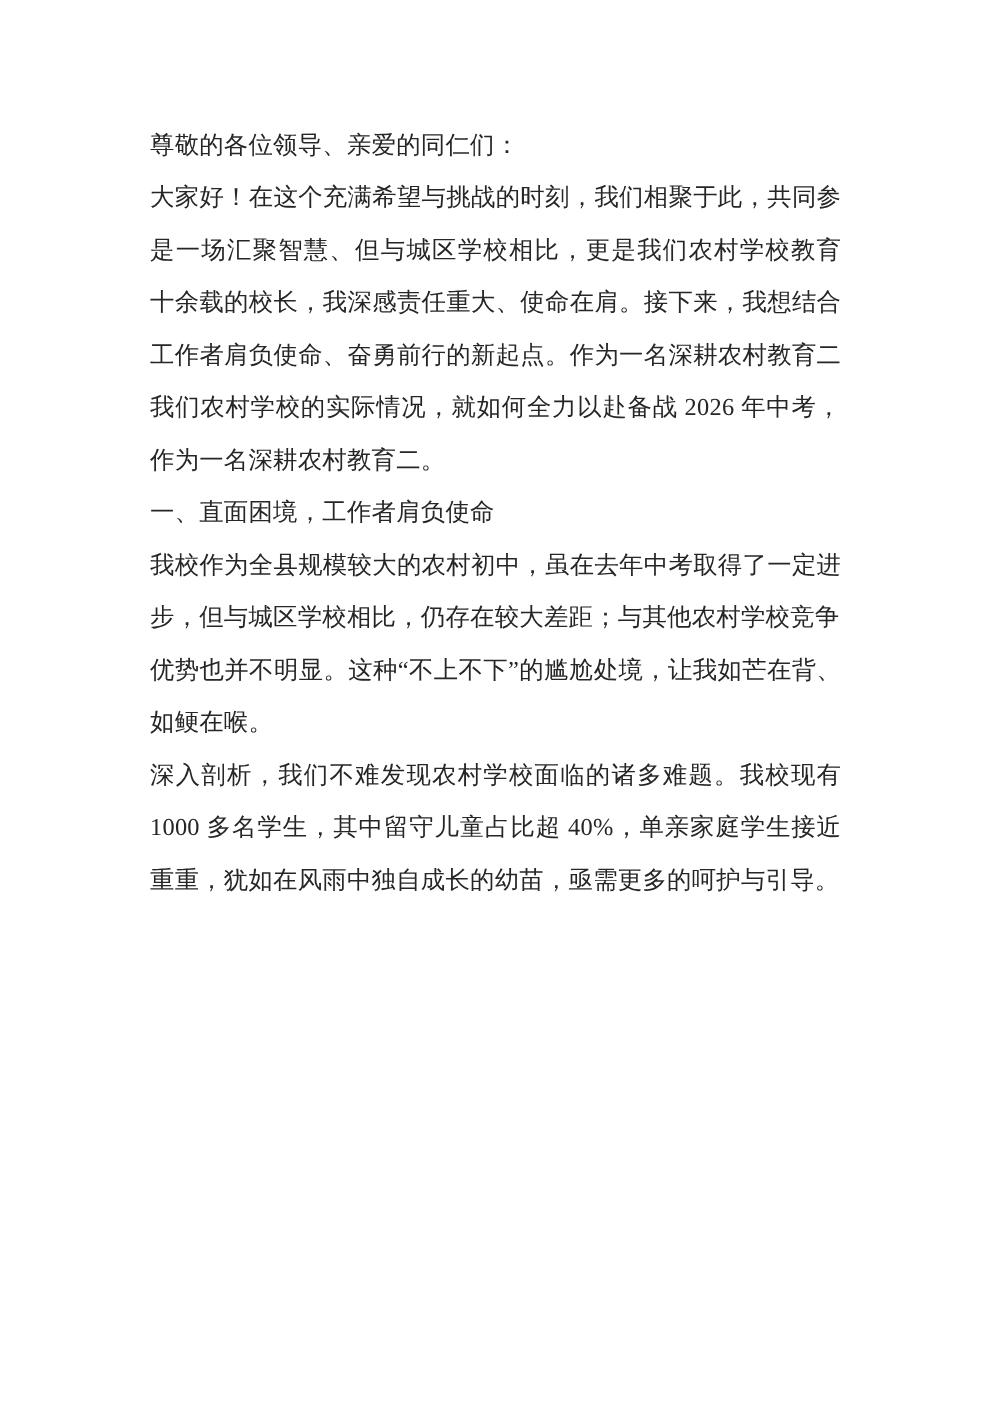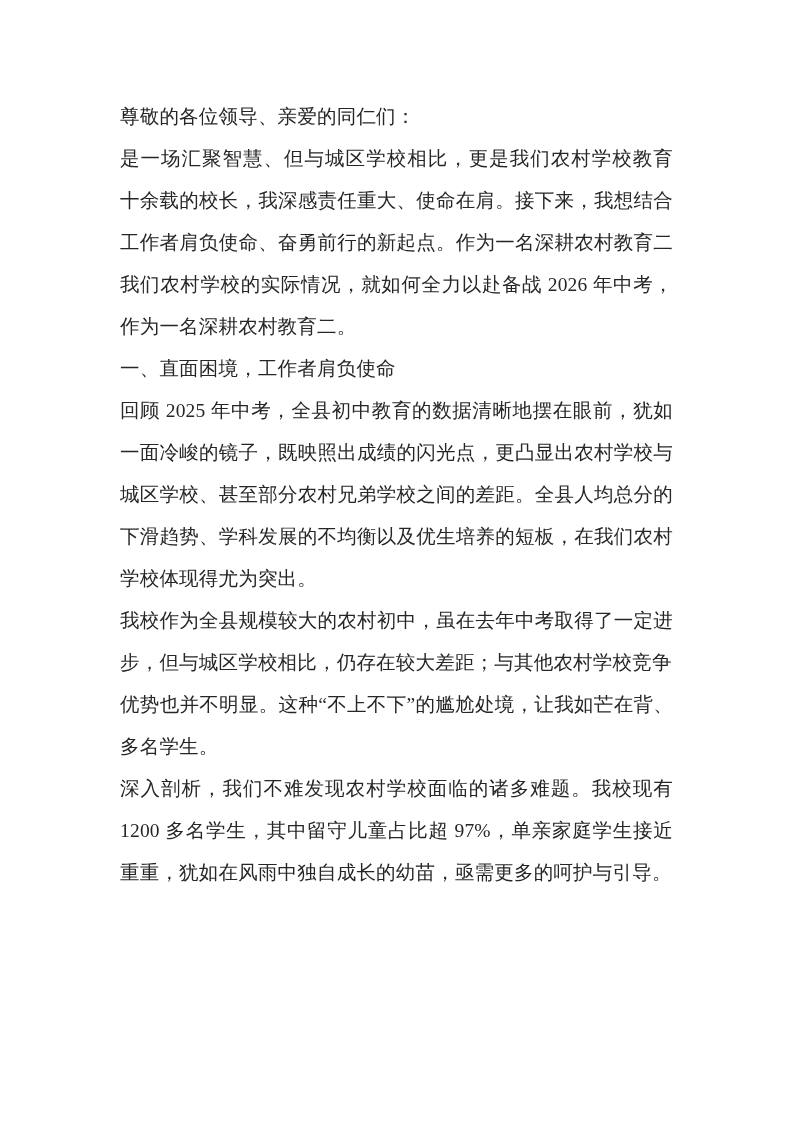--- a/index.html
+++ b/index.html
@@ -47,41 +47,35 @@
 </style>
 </head>
 <body>
 
 <div class="page">
   <div class="doc-body">
       <div class="paragraph salutation">
         <div class="line last">尊敬的各位领导、亲爱的同仁们：</div>
       </div>
       <div class="paragraph body">
+        <div class="line">大家好！在这个充满希望与挑战的时刻，我们相聚于此，共同参</div>
         <div class="line">是一场汇聚智慧、但与城区学校相比，更是我们农村学校教育</div>
         <div class="line">十余载的校长，我深感责任重大、使命在肩。接下来，我想结合</div>
         <div class="line">工作者肩负使命、奋勇前行的新起点。作为一名深耕农村教育二</div>
         <div class="line">我们农村学校的实际情况，就如何全力以赴备战 2026 年中考，</div>
         <div class="line last">作为一名深耕农村教育二。</div>
       </div>
       <div class="paragraph heading">
         <div class="line last">一、直面困境，工作者肩负使命</div>
       </div>
       <div class="paragraph body">
-        <div class="line">回顾 2025 年中考，全县初中教育的数据清晰地摆在眼前，犹如</div>
-        <div class="line">一面冷峻的镜子，既映照出成绩的闪光点，更凸显出农村学校与</div>
-        <div class="line">城区学校、甚至部分农村兄弟学校之间的差距。全县人均总分的</div>
-        <div class="line">下滑趋势、学科发展的不均衡以及优生培养的短板，在我们农村</div>
-        <div class="line last">学校体现得尤为突出。</div>
-      </div>
-      <div class="paragraph body">
         <div class="line">我校作为全县规模较大的农村初中，虽在去年中考取得了一定进</div>
         <div class="line">步，但与城区学校相比，仍存在较大差距；与其他农村学校竞争，</div>
         <div class="line">优势也并不明显。这种“不上不下”的尴尬处境，让我如芒在背、</div>
-        <div class="line last">多名学生。</div>
+        <div class="line last">如鲠在喉。</div>
       </div>
       <div class="paragraph body">
         <div class="line">深入剖析，我们不难发现农村学校面临的诸多难题。我校现有</div>
-        <div class="line">1200 多名学生，其中留守儿童占比超 97%，单亲家庭学生接近</div>
+        <div class="line">1000 多名学生，其中留守儿童占比超 40%，单亲家庭学生接近</div>
         <div class="line last">重重，犹如在风雨中独自成长的幼苗，亟需更多的呵护与引导。</div>
       </div>
     </div>
 </div>
 
 </body></html>

